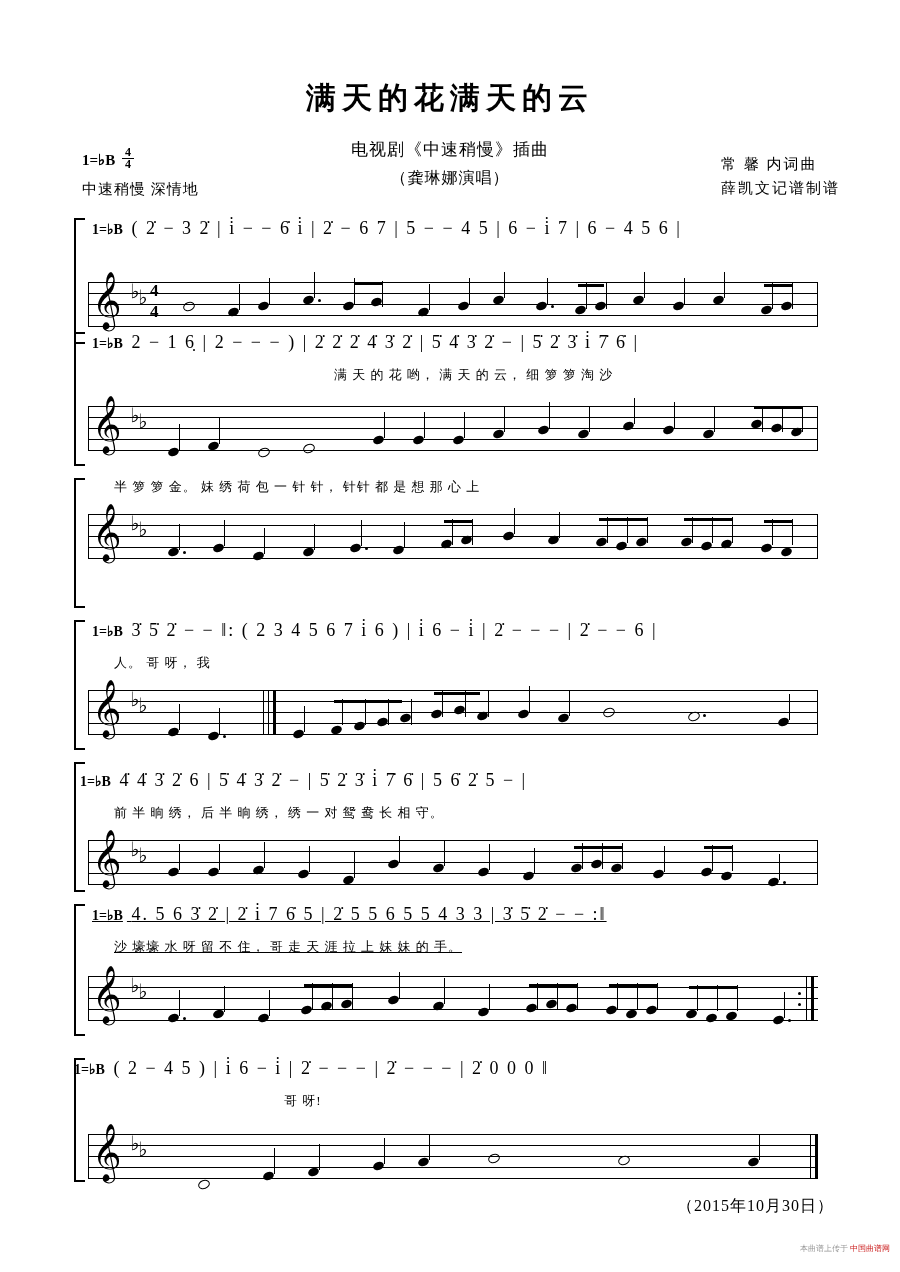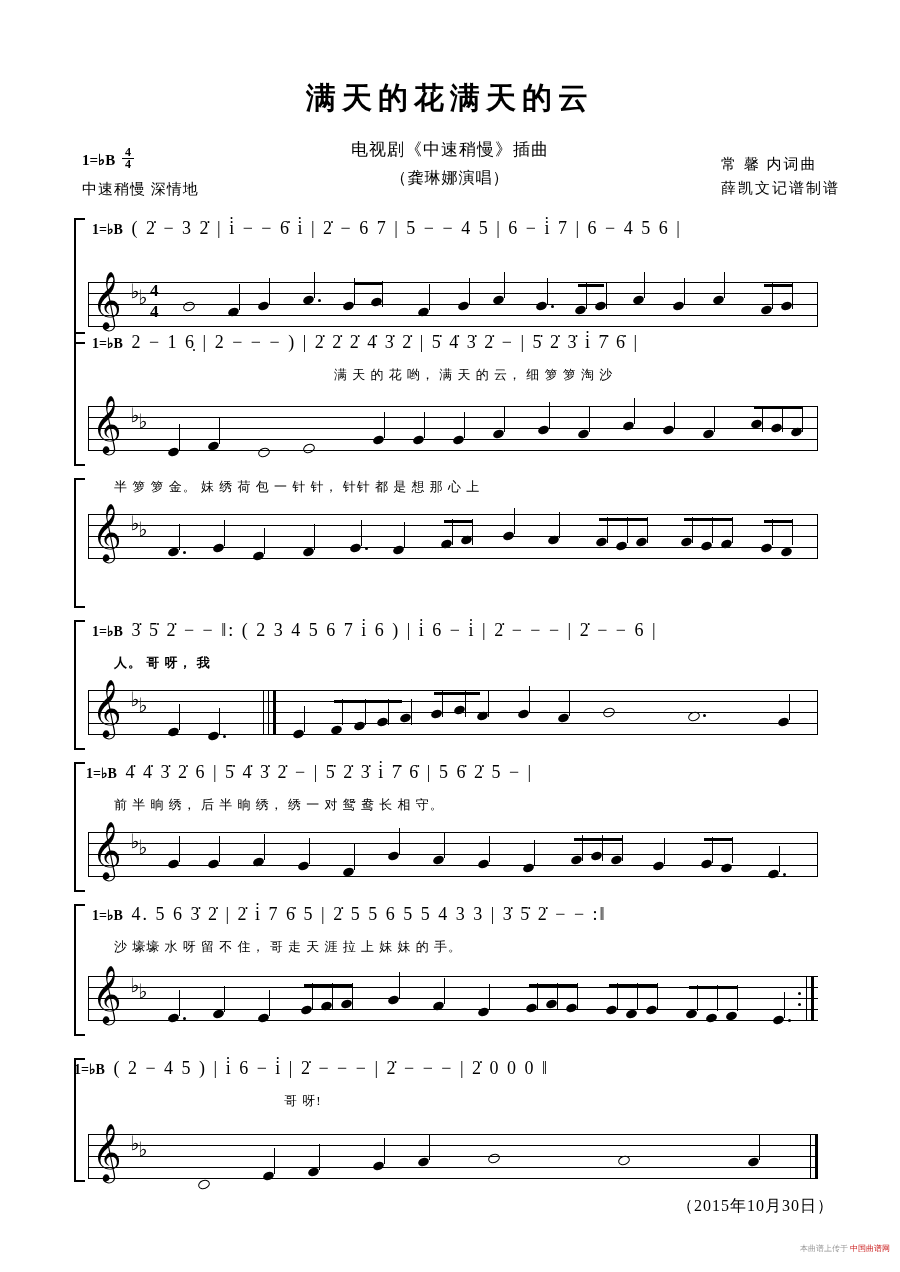--- a/index.html
+++ b/index.html
@@ -538,21 +538,21 @@
       <div class="barline" style="left:729px;"></div>
     </div>
   </div>
 
   <div class="system" style="top:620px;">
     <div class="sysbracket" style="top:0px; height:126px;"></div>
     <div class="numline" style="padding-left:18px;">
       <span class="lead">1=♭B</span>
       <span style="letter-spacing:2px;">3̇ 5̇ 2̇ − − ‖: ( 2 3 4 5 6 7 i̇ 6 ) | i̇ 6 − i̇ | 2̇ − − − | 2̇ − − 6 |</span>
     </div>
-    <div class="lyricline" style="padding-left:40px;font-weight:bold;">人。       哥    呀，     我</div>
+    <div class="lyricline" style="padding-left:40px;">人。       哥    呀，     我</div>
     <div class="staff" style="margin-top:6px;">
       <div class="ln l0"></div>
         <div class="ln l1"></div>
         <div class="ln l2"></div>
         <div class="ln l3"></div>
         <div class="ln l4"></div>
       <div class="clef">𝄞</div>
       <div class="flats">
           <span style="margin-left:0px;">♭</span>
           <span style="margin-left:8px;margin-top:-8px;">♭</span>
@@ -621,21 +621,21 @@
           <div class="nh"></div>
           <div class="stem" style="left:11px; top:-24px;"></div>
         </div>
       <div class="barline" style="left:0px;"></div>
       <div class="barline" style="left:729px;"></div>
     </div>
   </div>
 
   <div class="system" style="top:762px;">
     <div class="sysbracket" style="top:0px; height:126px;"></div>
-    <div class="numline" style="padding-left:12px;">
+    <div class="numline" style="padding-left:6px;margin-top:8px;">
       <span class="lead">1=♭B</span>
       <span style="letter-spacing:2px;">4̇ 4̇ 3̇ 2̇ 6 | 5̇ 4̇ 3̇ 2̇ − | 5̇ 2̇ 3̇ i̇ 7̇ 6̇ | 5 6̇ 2̇ 5 − |</span>
     </div>
     <div class="lyricline" style="padding-left:40px;">前 半 晌 绣，   后 半 晌 绣，  绣 一 对 鸳 鸯  长 相 守。</div>
     <div class="staff" style="margin-top:6px;">
       <div class="ln l0"></div>
         <div class="ln l1"></div>
         <div class="ln l2"></div>
         <div class="ln l3"></div>
         <div class="ln l4"></div>
@@ -709,21 +709,21 @@
       <div class="note" style="left:680px; top:44px;">
           <div class="nh"></div>
           <div class="stem" style="left:11px; top:-24px;"></div>
           <div class="dot" style="left:15px; top:3px;"></div>
         </div>
       <div class="barline" style="left:0px;"></div>
       <div class="barline" style="left:729px;"></div>
     </div>
   </div>
 
-  <div class="system" style="top:904px;">
+  <div class="system" style="top:904px;text-decoration:underline;">
     <div class="sysbracket" style="top:0px; height:128px;"></div>
     <div class="numline" style="padding-left:18px;">
       <span class="lead">1=♭B</span>
       <span style="letter-spacing:2px;">4. 5 6 3̇ 2̇ | 2̇ i̇ 7 6̇ 5 | 2̇ 5 5 6 5 5 4 3 3 | 3̇ 5̇ 2̇ − − :‖</span>
     </div>
     <div class="lyricline" style="padding-left:40px;">沙  壕壕 水 呀 留 不 住，  哥 走 天 涯 拉 上 妹 妹 的 手。</div>
     <div class="staff" style="margin-top:8px;">
       <div class="ln l0"></div>
         <div class="ln l1"></div>
         <div class="ln l2"></div>

